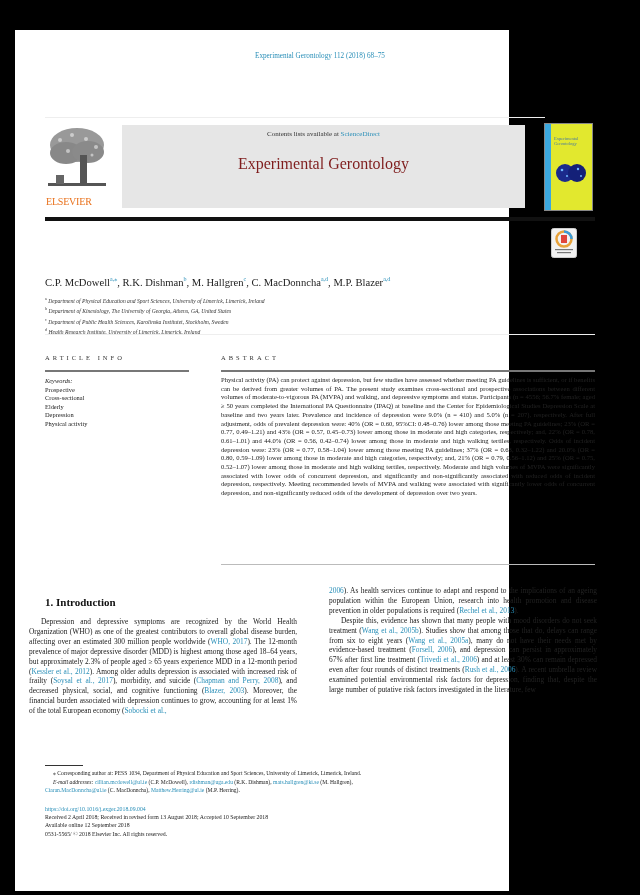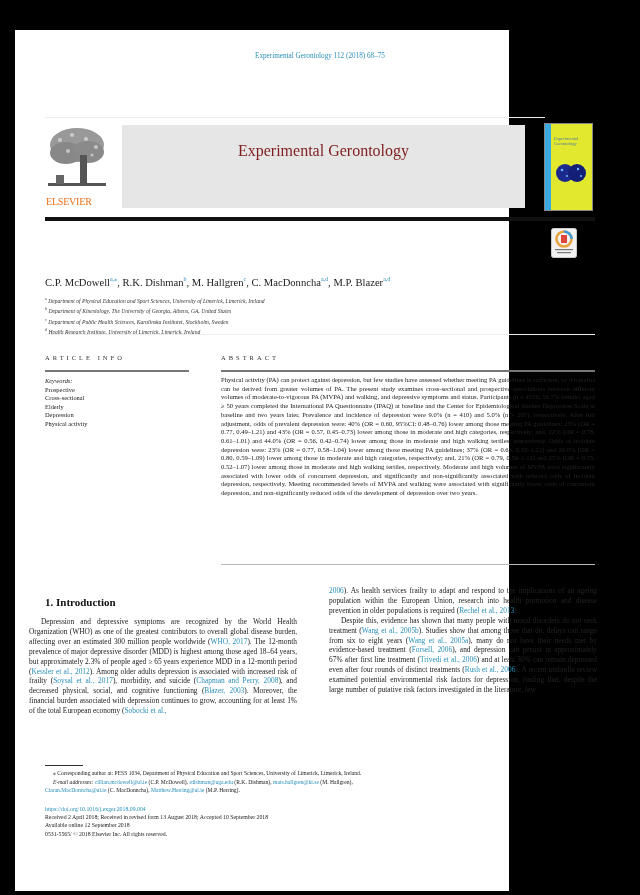--- a/index.html
+++ b/index.html
@@ -95,20 +95,23 @@
           <circle cx="40" cy="14" r="2"></circle>
         <circle cx="50" cy="22" r="2"></circle>
           <circle cx="22" cy="26" r="2"></circle>
           <circle cx="46" cy="30" r="1.5"></circle>
       </g>
     </svg>
     <div class="elsevier-word">ELSEVIER</div>
   </div>
 
   <div class="abs banner-box">
+    <div class="contents">
+      <span>Contents lists available at </span><span class="link">ScienceDirect</span>
+    </div>
     <div class="journal-title">Experimental Gerontology</div>
   </div>
 
   <div class="abs cover">
     <div class="spine"></div>
     <div class="ctitle">
       <div>Experimental</div>
       <div>Gerontology</div>
     </div>
     <svg class="globes" width="30" height="22" viewBox="0 0 30 22">
@@ -166,21 +169,21 @@
   <div class="abs ab-head">ABSTRACT</div>
   <div class="abs ab-rule"></div>
   <div class="abs abstract">Physical activity (PA) can protect against depression, but few studies have assessed whether meeting PA guidelines is sufficient, or if benefits can be derived from greater volumes of PA. The present study examines cross-sectional and prospective associations between different volumes of moderate-to-vigorous PA (MVPA) and walking, and depressive symptoms and status. Participants (n = 4556; 56.7% female; aged ≥ 50 years completed the International PA Questionnaire (IPAQ) at baseline and the Center for Epidemiological Studies Depression Scale at baseline and two years later. Prevalence and incidence of depression were 9.0% (n = 410) and 5.0% (n = 207), respectively. After full adjustment, odds of prevalent depression were: 40% (OR = 0.60, 95%CI: 0.48–0.76) lower among those meeting PA guidelines; 23% (OR = 0.77, 0.49–1.21) and 43% (OR = 0.57, 0.45–0.73) lower among those in moderate and high categories, respectively; and, 22% (OR = 0.78, 0.61–1.01) and 44.0% (OR = 0.56, 0.42–0.74) lower among those in moderate and high walking tertiles, respectively. Odds of incident depression were: 23% (OR = 0.77, 0.58–1.04) lower among those meeting PA guidelines; 37% (OR = 0.63, 0.32–1.22) and 20.0% (OR = 0.80, 0.59–1.09) lower among those in moderate and high categories, respectively; and, 21% (OR = 0.79, 0.56–1.12) and 25% (OR = 0.75, 0.52–1.07) lower among those in moderate and high walking tertiles, respectively. Moderate and high volumes of MVPA were significantly associated with lower odds of concurrent depression, and significantly and non-significantly associated with reduced odds of incident depression, respectively. Meeting recommended levels of MVPA and walking were associated with significantly lower odds of concurrent depression, and non-significantly reduced odds of the development of depression over two years.</div>
   <div class="abs ab-rule-bottom"></div>
 
   <div class="abs intro-head">1.  Introduction</div>
   <div class="abs col-left">
     <p><span>Depression and depressive symptoms are recognized by the World Health Organization (WHO) as one of the greatest contributors to overall global disease burden, affecting over an estimated 300 million people worldwide (</span><span class="link">WHO, 2017</span><span>). The 12-month prevalence of major depressive disorder (MDD) is highest among those aged 18–64 years, but approximately 2.3% of people aged ≥ 65 years experience MDD in a 12-month period (</span><span class="link">Kessler et al., 2012</span><span>). Among older adults depression is associated with increased risk of frailty (</span><span class="link">Soysal et al., 2017</span><span>), morbidity, and suicide (</span><span class="link">Chapman and Perry, 2008</span><span>), and decreased physical, social, and cognitive functioning (</span><span class="link">Blazer, 2003</span><span>). Moreover, the financial burden associated with depression continues to grow, accounting for at least 1% of the total European economy (</span><span class="link">Sobocki et al.,</span></p>
   </div>
   <div class="abs col-right">
-    <p class="cont"><span class="link">2006</span><span>). As health services frailty to adapt and respond to the implications of an ageing population within the European Union, research into health promotion and disease prevention in older populations is required (</span><span class="link">Rechel et al., 2013</span><span>).</span></p>
+    <p class="cont"><span class="link">2006</span><span>). As health services continue to adapt and respond to the implications of an ageing population within the European Union, research into health promotion and disease prevention in older populations is required (</span><span class="link">Rechel et al., 2013</span><span>).</span></p>
     <p><span>Despite this, evidence has shown that many people with mood disorders do not seek treatment (</span><span class="link">Wang et al., 2005b</span><span>). Studies show that among those that do, delays can range from six to eight years (</span><span class="link">Wang et al., 2005a</span><span>), many do not have their needs met by evidence-based treatment (</span><span class="link">Forsell, 2006</span><span>), and depression can persist in approximately 67% after first line treatment (</span><span class="link">Trivedi et al., 2006</span><span>) and at least 30% can remain depressed even after four rounds of distinct treatments (</span><span class="link">Rush et al., 2006</span><span>). A recent umbrella review examined potential environmental risk factors for depression, finding that, despite the large number of putative risk factors investigated in the literature, few</span></p>
   </div>
 
   <div class="abs fn-rule"></div>
   <div class="abs footnotes">
     <div class="indent">⁎ Corresponding author at: PESS 1034, Department of Physical Education and Sport Sciences, University of Limerick, Limerick, Ireland.</div>
     <div class="indent">
       <span class="ea">E-mail addresses:</span>
       <span class="link">cillian.mcdowell@ul.ie</span> <span>(C.P. McDowell)</span>,
       <span class="link">rdishman@uga.edu</span> <span>(R.K. Dishman)</span>,

